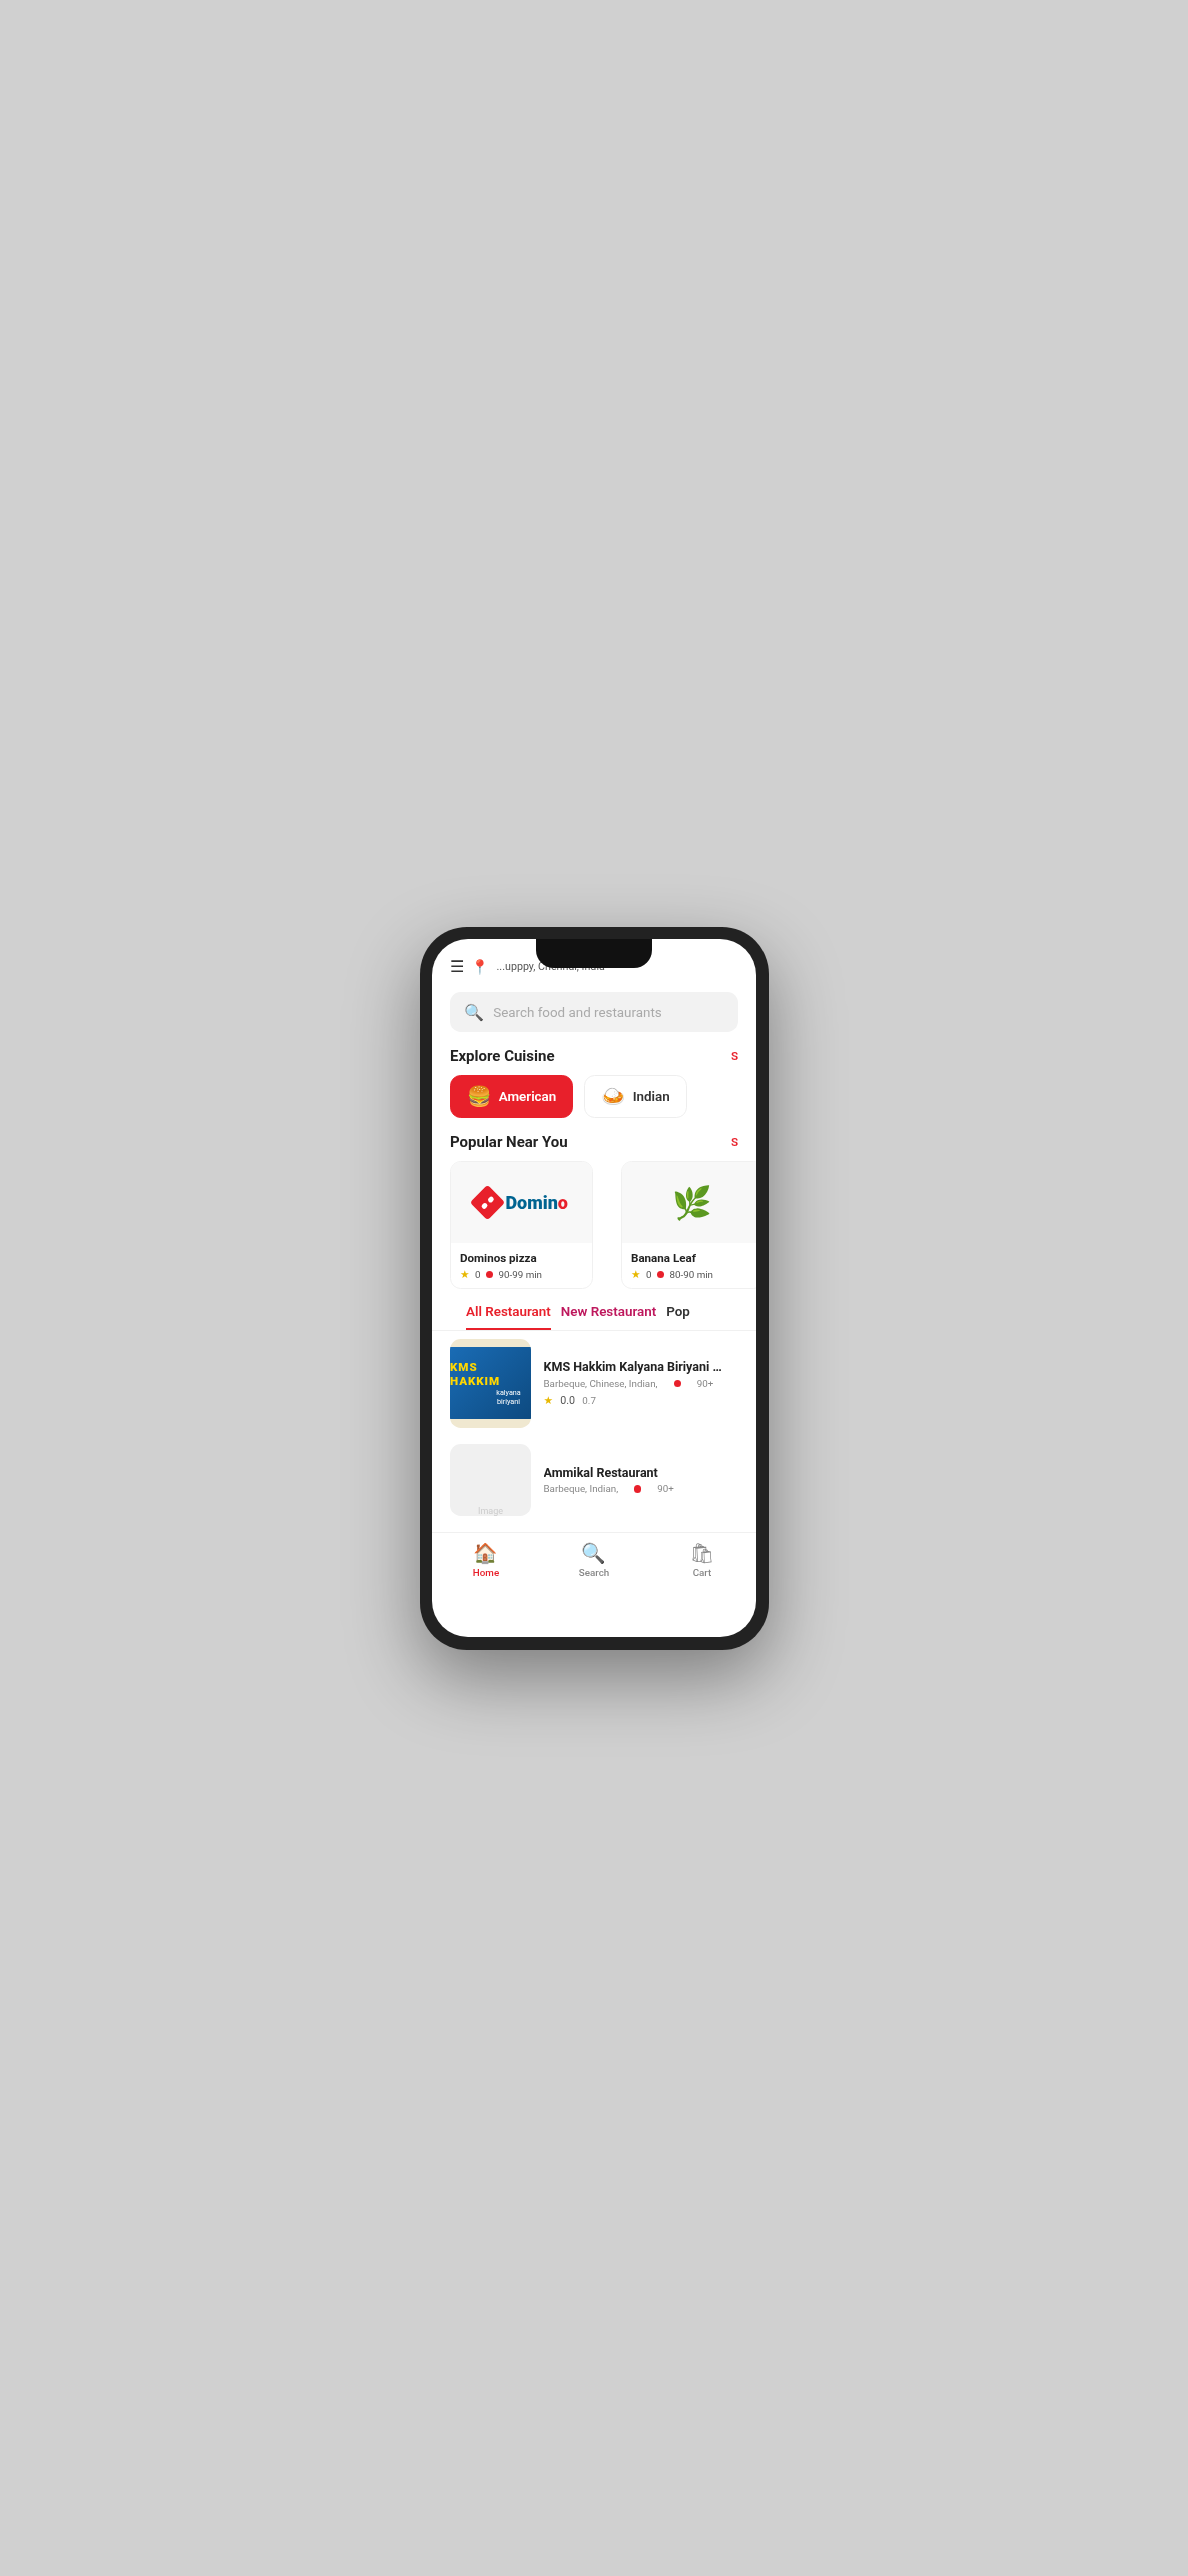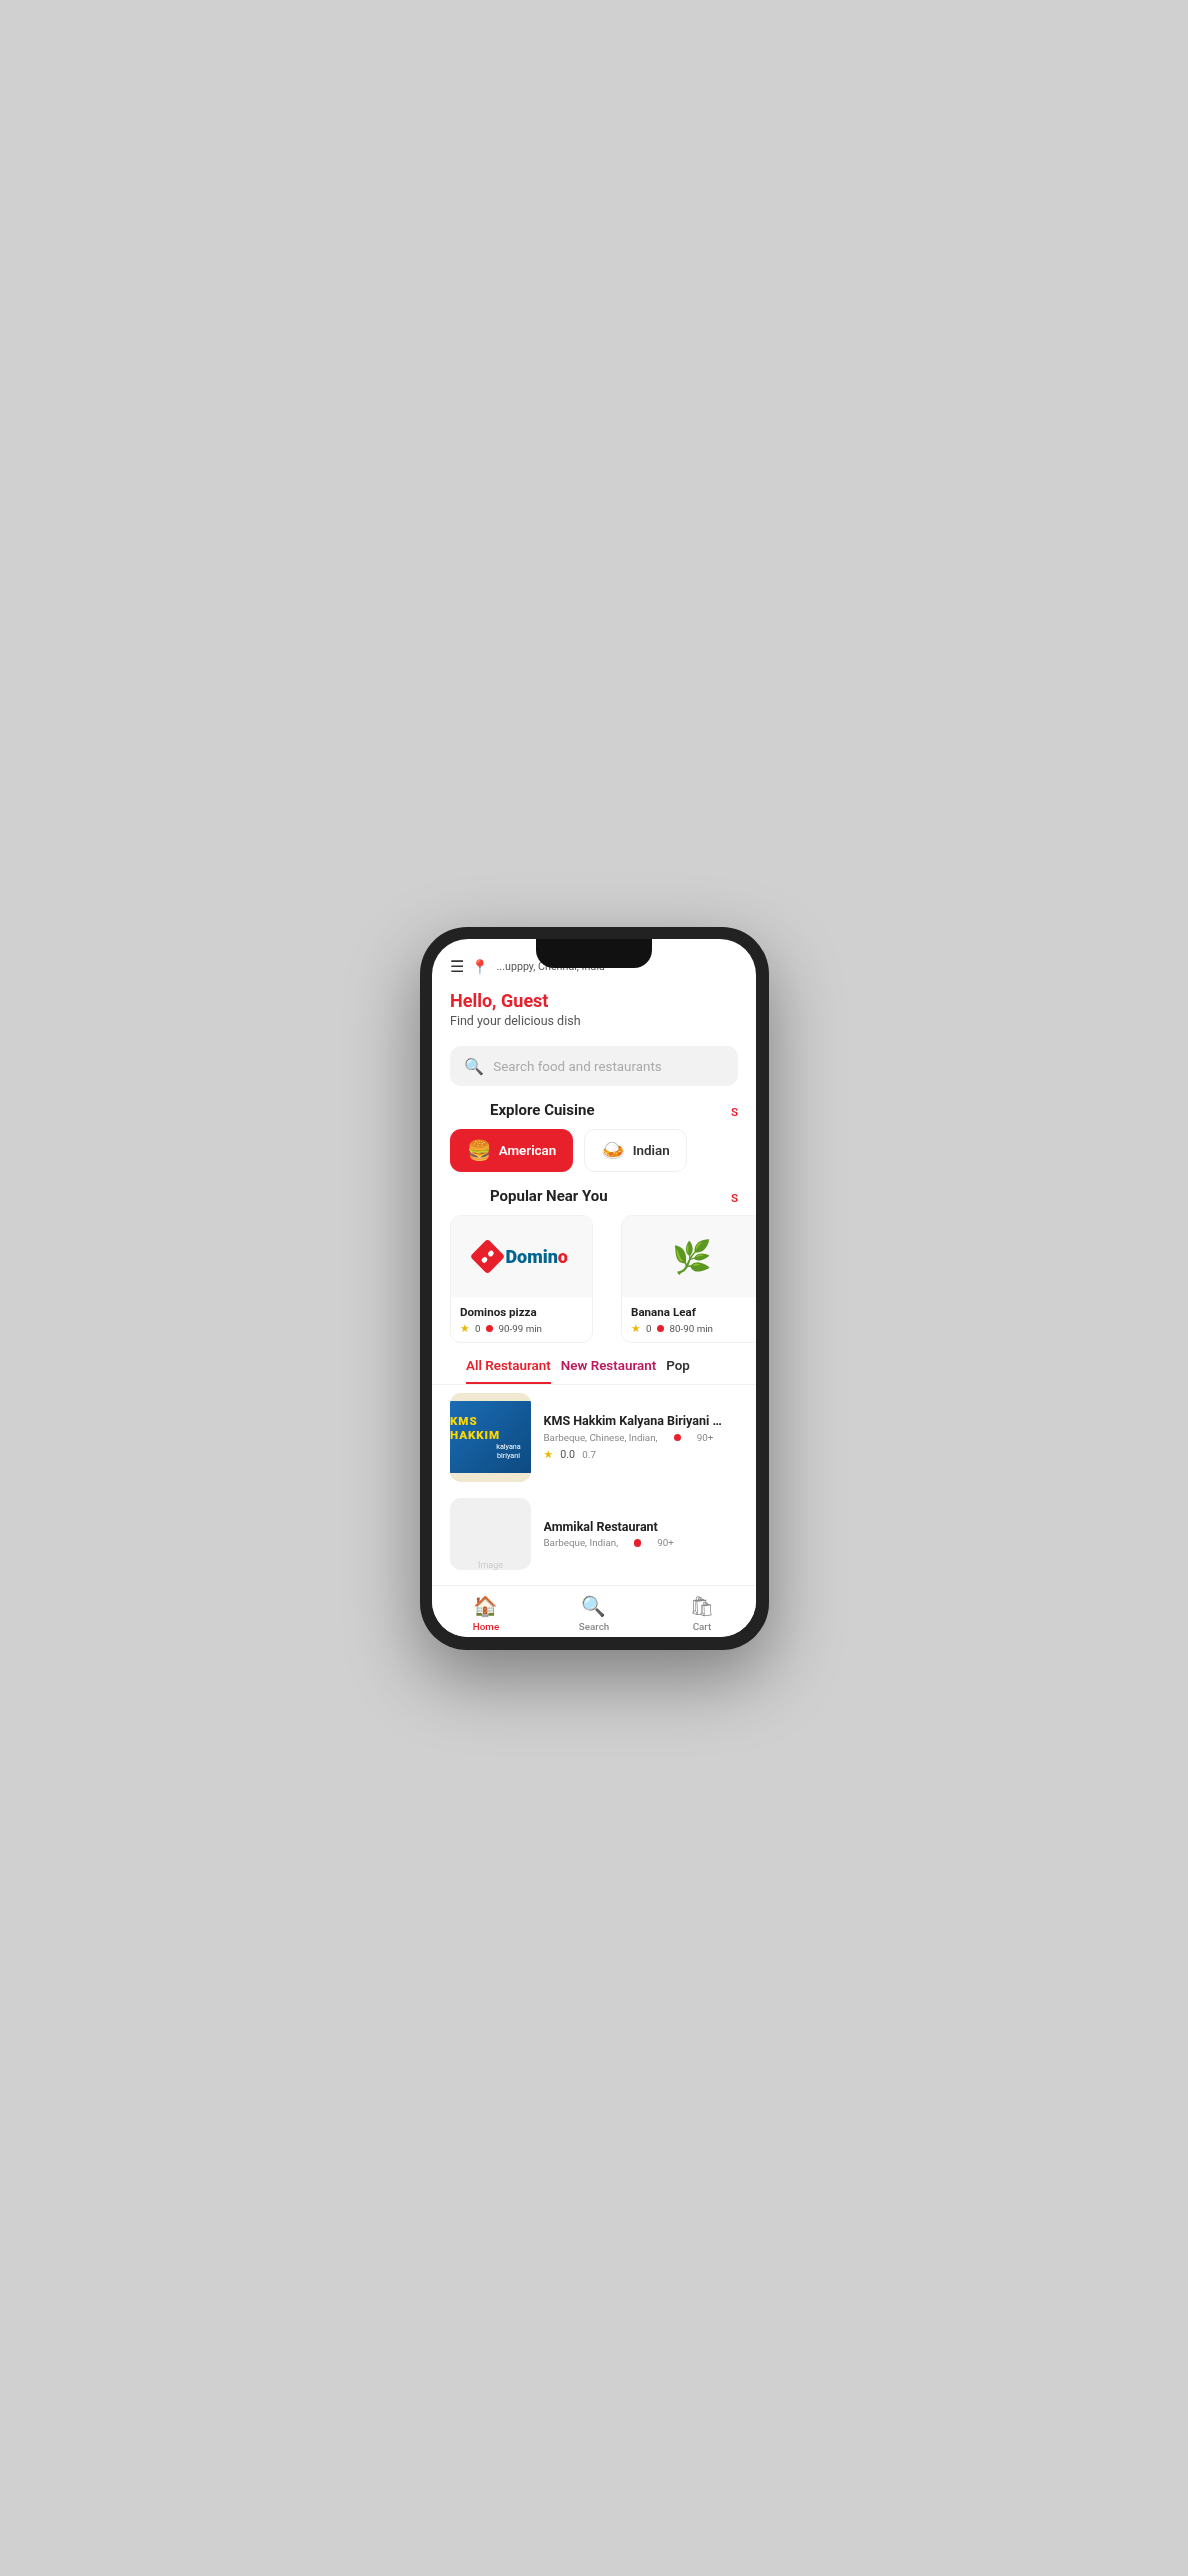--- a/index.html
+++ b/index.html
@@ -100,24 +100,23 @@
     }
     .search-input-text {
       color: #aaa;
       font-size: 13.4px;
     }
 
     
     .section-header {
       display: flex;
       justify-content: space-between;
-      align-items: flex-end;
+      align-items: center;
       padding: 0 18px;
       margin-bottom: 10.7px;
-      margin-left: 40px;
     }
     .section-title {
       font-size: 15px;
       font-weight: 700;
       color: #222;
     }
     .section-see-all {
       font-size: 11.6px;
       color: #e8202b;
       font-weight: 600;
@@ -376,26 +375,20 @@
 <div class="phone-outer">
   <div class="phone-notch"></div>
   <div class="phone-screen">
 
     <div class="status-bar">
       <span class="hamburger-icon">☰</span>
       <span class="location-icon">📍</span>
       <span class="location-text">...upppy, Chennai, India</span>
     </div>
 
-    <div class="header">
-      <div class="greeting">
-        <span>Hello, </span><span style="color:#e8202b">Guest</span>
-      </div>
-      <div class="subtitle">Find your delicious dish</div>
-    </div>
 
     <div class="search-bar">
       <span class="search-icon">🔍</span>
       <span class="search-input-text">Search food and restaurants</span>
     </div>
 
     <div class="section-header">
       <span class="section-title">Explore Cuisine</span>
       <span class="section-see-all">S</span>
     </div>

